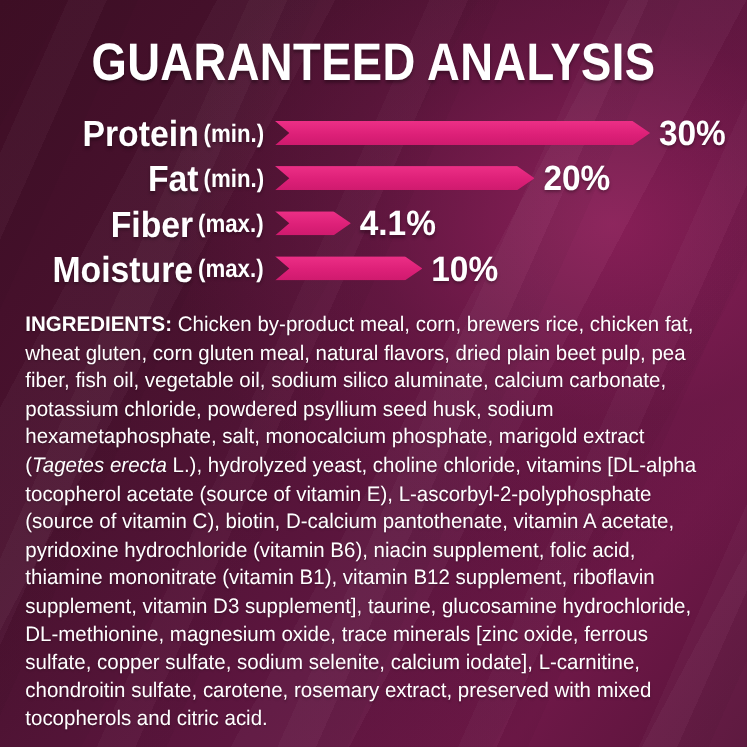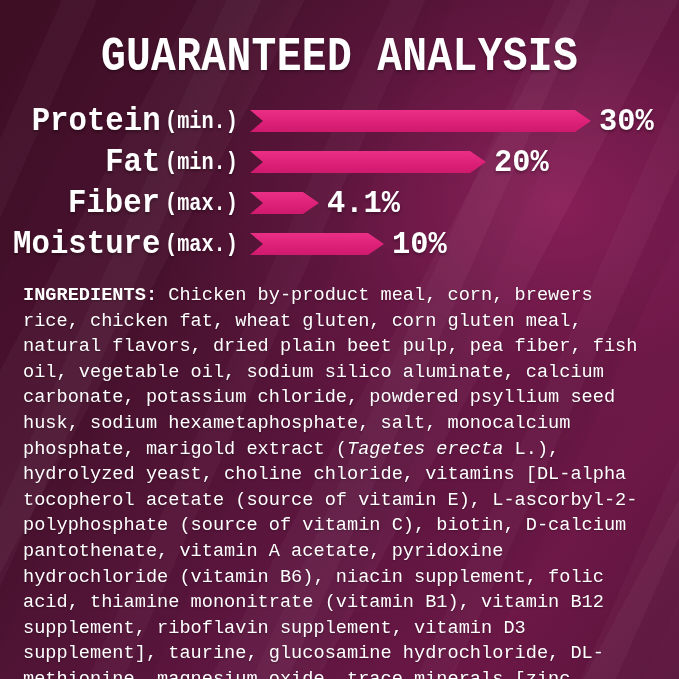--- a/index.html
+++ b/index.html
@@ -5,21 +5,21 @@
   html, body {
     margin: 0;
     padding: 0;
     background: #451029;
   }
   #panel {
     position: relative;
     width: 679px;
     height: 679px;
     overflow: hidden;
-    font-family: Liberation Mono, monospace;
+    font-family: Liberation Sans, sans-serif;
     background:
       radial-gradient(ellipse 78% 62% at 82% 30%, rgba(140,32,90,0.95) 0%, rgba(110,25,72,0.55) 42%, rgba(69,16,41,0.0) 76%),
       linear-gradient(128deg, #3e0e25 0%, #4b1230 34%, #5e1640 62%, #6d1847 82%, #59133a 100%);
   }
   
   #stripes {
     position: absolute;
     inset: -30%;
     background: repeating-linear-gradient(
       114deg,

